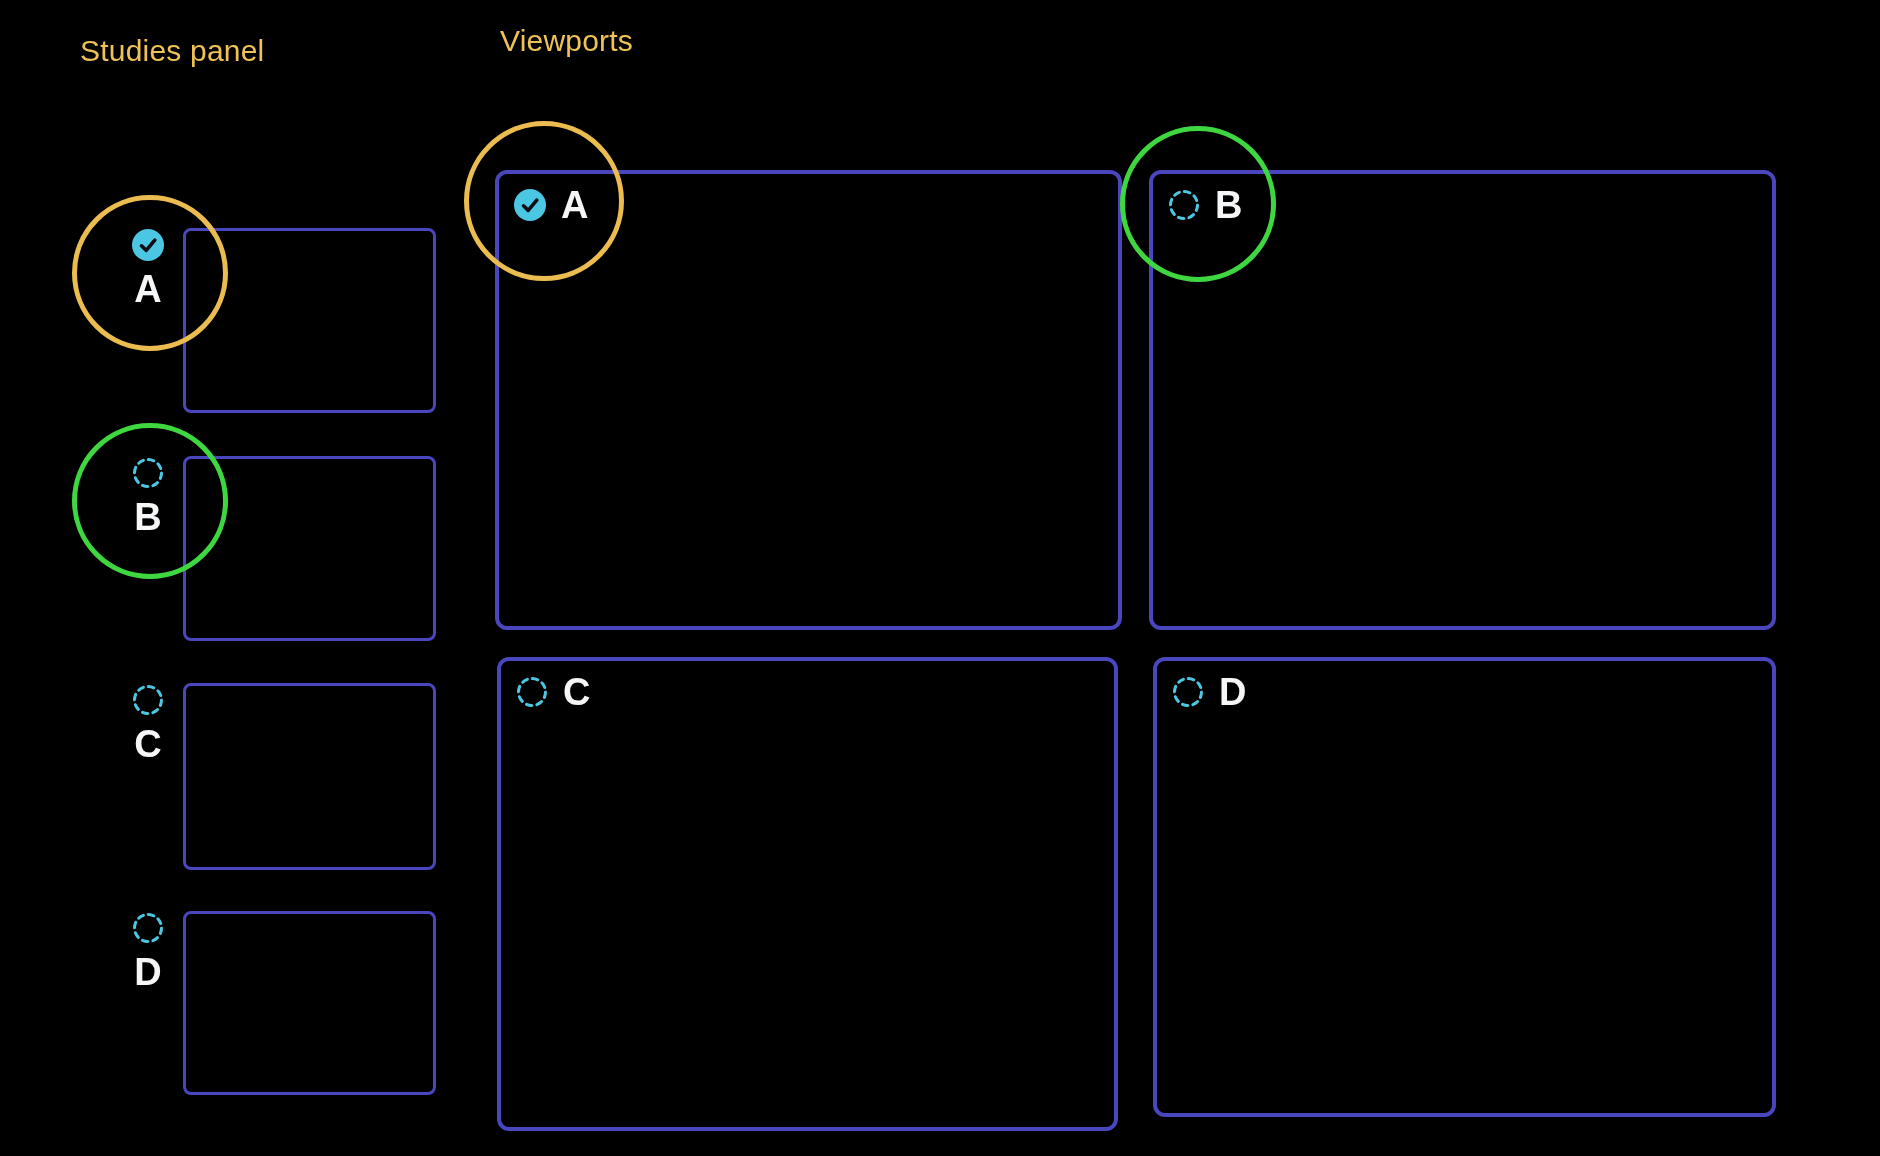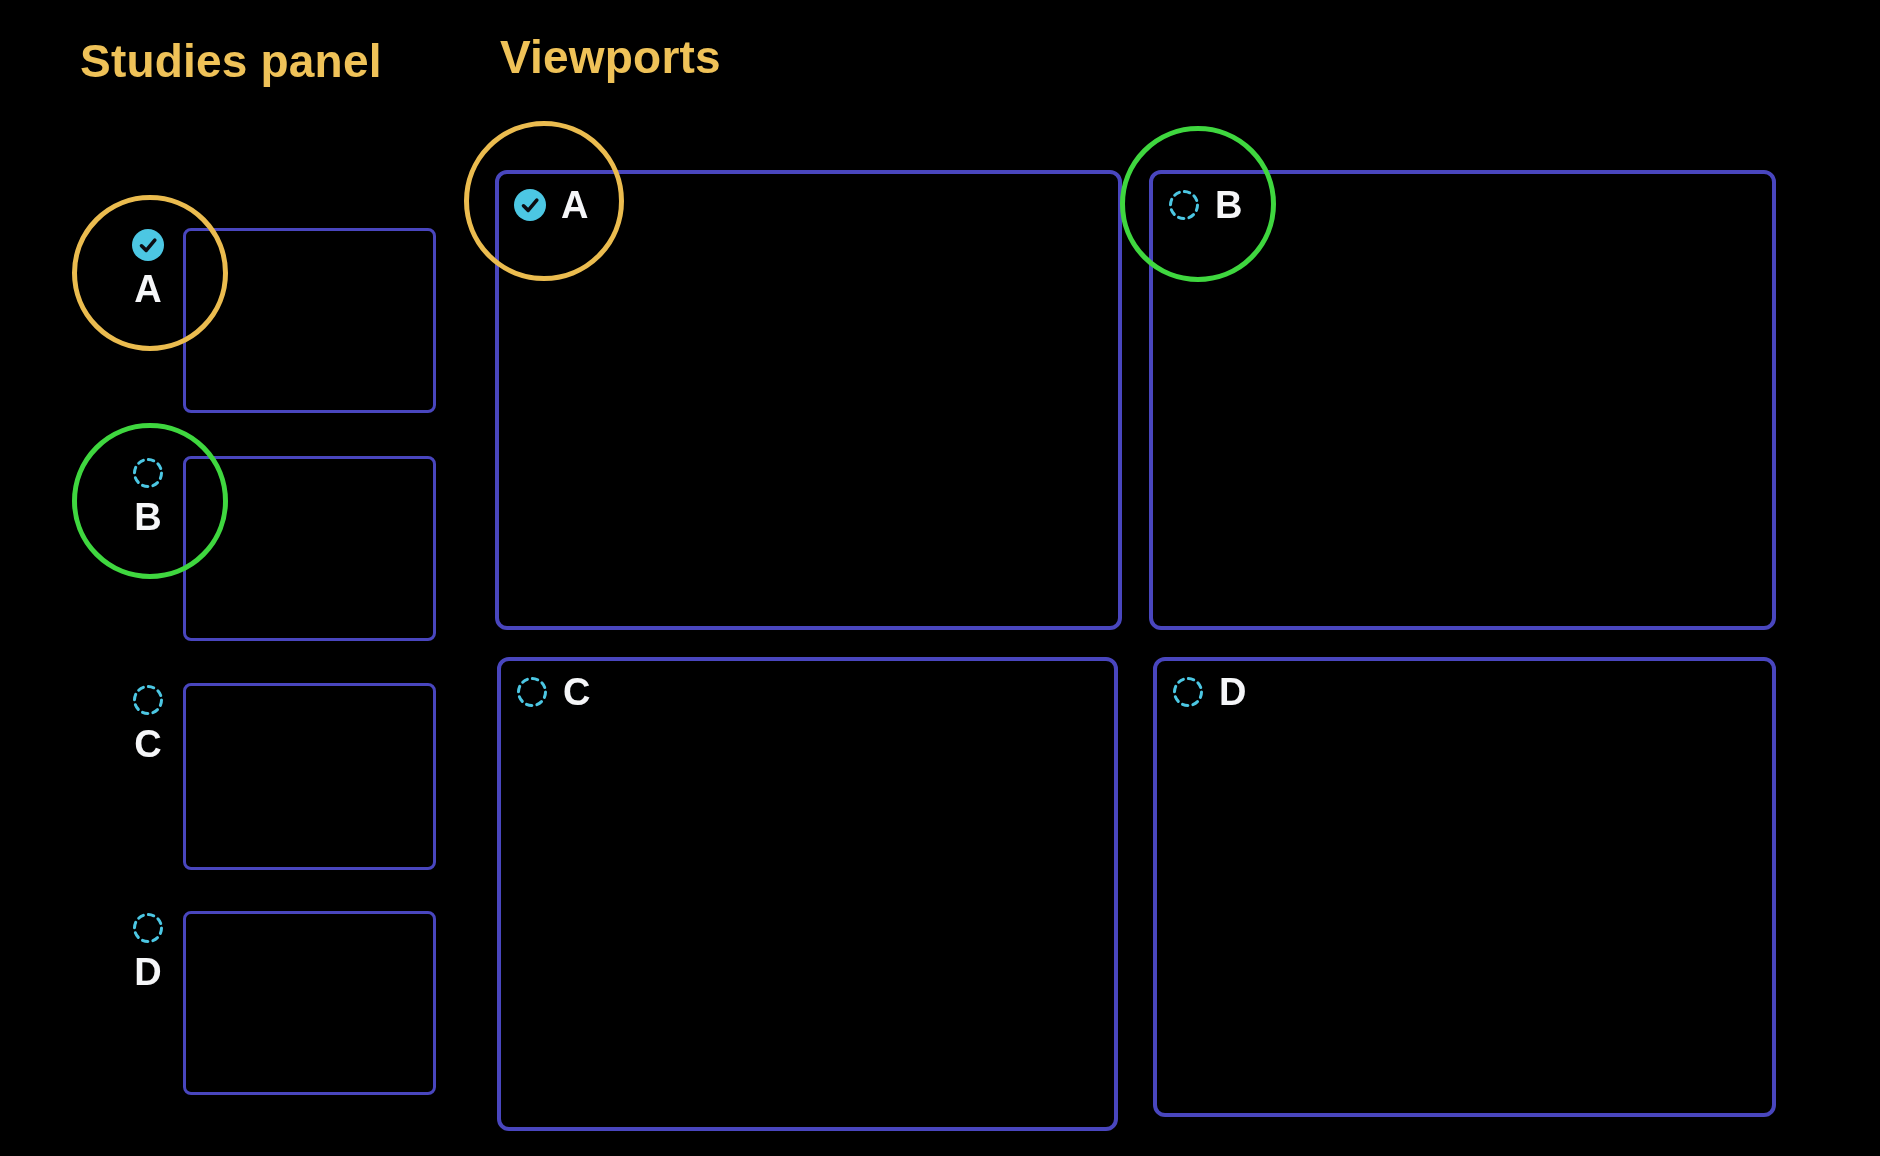--- a/index.html
+++ b/index.html
@@ -12,25 +12,25 @@
     --label-white:#F5F6F8;
   }
   *{box-sizing:border-box;margin:0;padding:0;}
   html,body{background:var(--background);}
   body{font-family:"Liberation Sans", sans-serif;}
   .canvas{
     position:relative;width:1880px;height:1156px;
     background:var(--background);overflow:hidden;
   }
   .section-title{
-    position:absolute;font-size:46px;font-weight:700;letter-spacing:.2px;
+    position:absolute;font-size:30px;font-weight:400;letter-spacing:.2px;
     color:var(--accent-yellow);white-space:nowrap;
   }
   #studies-title{left:80px;top:34px;}
-  #viewports-title{left:500px;top:30px;}
+  #viewports-title{left:500px;top:24px;}
 
   
   .study{position:absolute;left:120px;width:320px;height:188px;}
   #study-a{top:228px;}
   #study-b{top:456px;}
   #study-c{top:683px;}
   #study-d{top:911px;}
   .study .state-icon{position:absolute;left:12px;top:1px;width:32px;height:32px;}
   .study .item-label{
     position:absolute;left:0;top:42px;width:56px;text-align:center;

